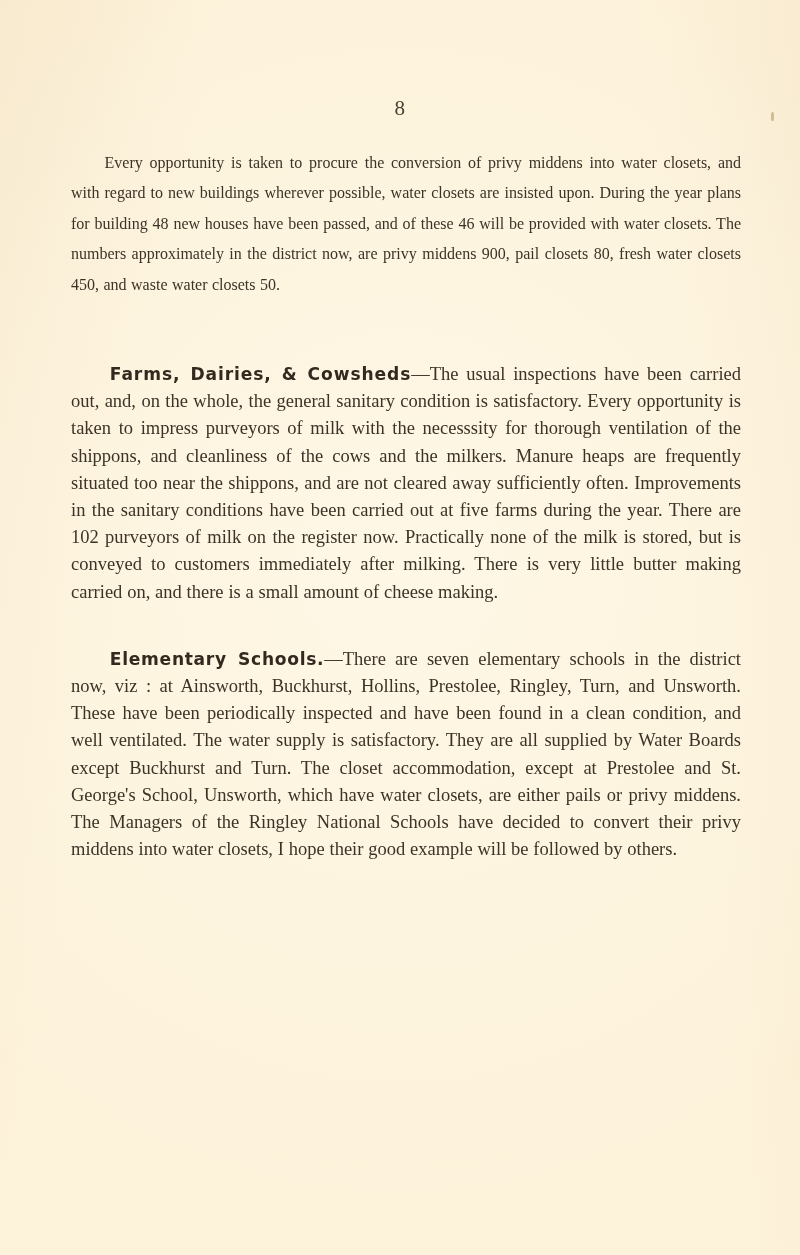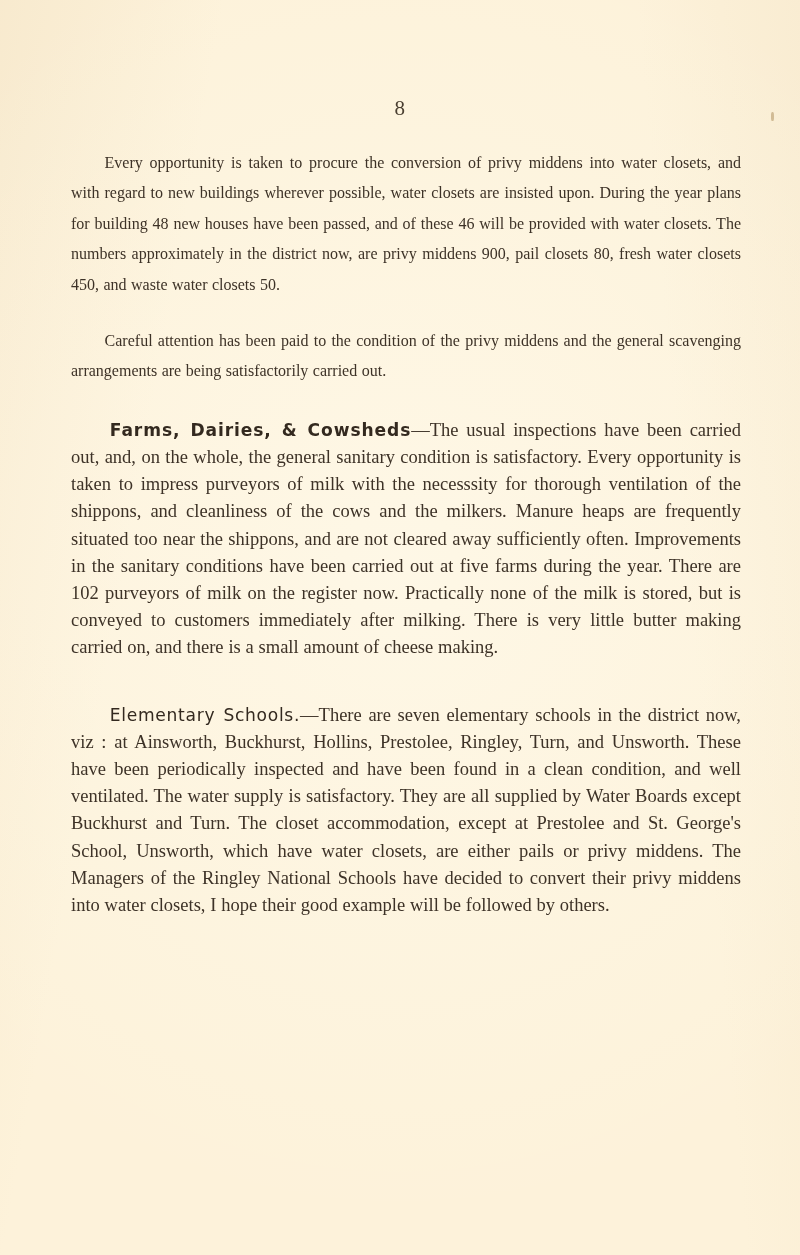--- a/index.html
+++ b/index.html
@@ -82,36 +82,36 @@
 
   
   .block-b p.body,
   .block-c p.body {
     font-size: 18.5px;
     line-height: 27.2px;
     word-spacing: 0.01em;
   }
 
   .block-b {
-    margin-top: 30px;
+    margin-top: 61px;
   }
   .block-c {
     margin-top: 40px;
   }
 
   .run-head {
     font-family: "DejaVu Sans", "Liberation Sans", sans-serif;
     font-weight: bold;
     font-size: 17.1px;
     letter-spacing: 0.9px;
     color: #33291f;
   }
   .run-head-b {
     font-family: "DejaVu Sans", "Liberation Sans", sans-serif;
-    font-weight: normal;
+    font-weight: bold;
     font-size: 17.1px;
     letter-spacing: 0.7px;
     color: #33291f;
   }
   .dash {
     font-family: "Liberation Serif", "DejaVu Serif", serif;
     letter-spacing: 0;
   }
 </style>
 </head>
@@ -121,21 +121,20 @@
 
   <div class="paper-grain"></div>
   <div class="edge-fleck"></div>
 
   <div class="folio">8</div>
 
   <div class="content">
 
     <div class="block-a">
       <p class="body">Every opportunity is taken to procure the conversion of privy middens into water closets, and with regard to new buildings wherever possible, water closets are insisted upon. During the year plans for building 48 new houses have been passed, and of these 46 will be provided with water closets. The numbers approximately in the district now, are privy middens 900, pail closets 80, fresh water closets 450, and waste water closets 50.</p>
-      <p class="body">Careful attention has been paid to the condition of the privy middens and the general scavenging arrangements are being satisfactorily carried out.</p>
     </div>
 
     <div class="block-b">
       <p class="body"><span class="run-head">Farms, Dairies, &amp; Cowsheds</span><span class="dash">—</span><span>The usual inspections have been carried out, and, on the whole, the general sanitary condition is satisfactory. Every opportunity is taken to impress purveyors of milk with the necesssity for thorough ventilation of the shippons, and cleanliness of the cows and the milkers. Manure heaps are frequently situated too near the shippons, and are not cleared away sufficiently often. Improvements in the sanitary conditions have been carried out at five farms during the year. There are 102 purveyors of milk on the register now. Practically none of the milk is stored, but is conveyed to customers immediately after milking. There is very little butter making carried on, and there is a small amount of cheese making.</span></p>
     </div>
 
     <div class="block-c">
       <p class="body"><span class="run-head-b">Elementary Schools.</span><span class="dash">—</span><span>There are seven elementary schools in the district now, viz : at Ainsworth, Buckhurst, Hollins, Prestolee, Ringley, Turn, and Unsworth. These have been periodically inspected and have been found in a clean condition, and well ventilated. The water supply is satisfactory. They are all supplied by Water Boards except Buckhurst and Turn. The closet accommodation, except at Prestolee and St. George's School, Unsworth, which have water closets, are either pails or privy middens. The Managers of the Ringley National Schools have decided to convert their privy middens into water closets, I hope their good example will be followed by others.</span></p>
     </div>
 

